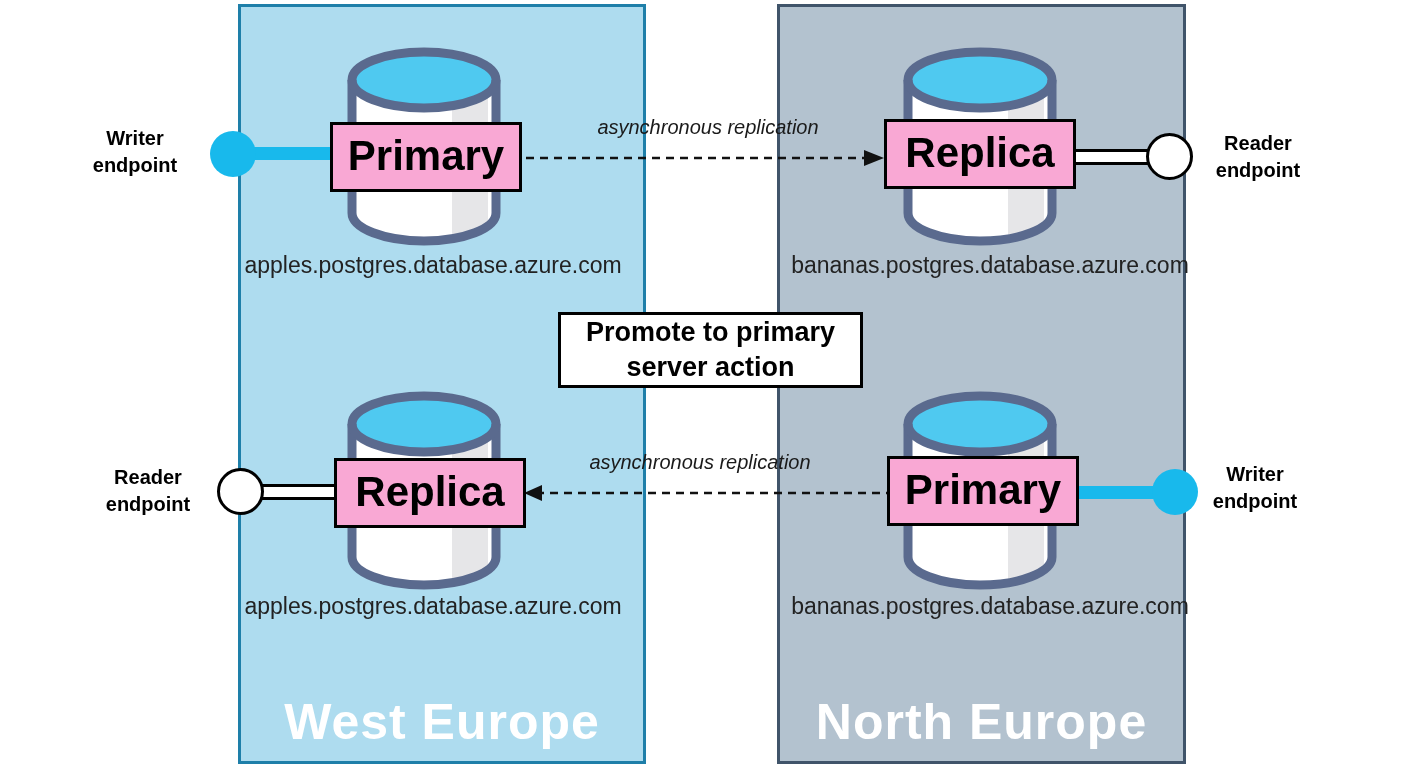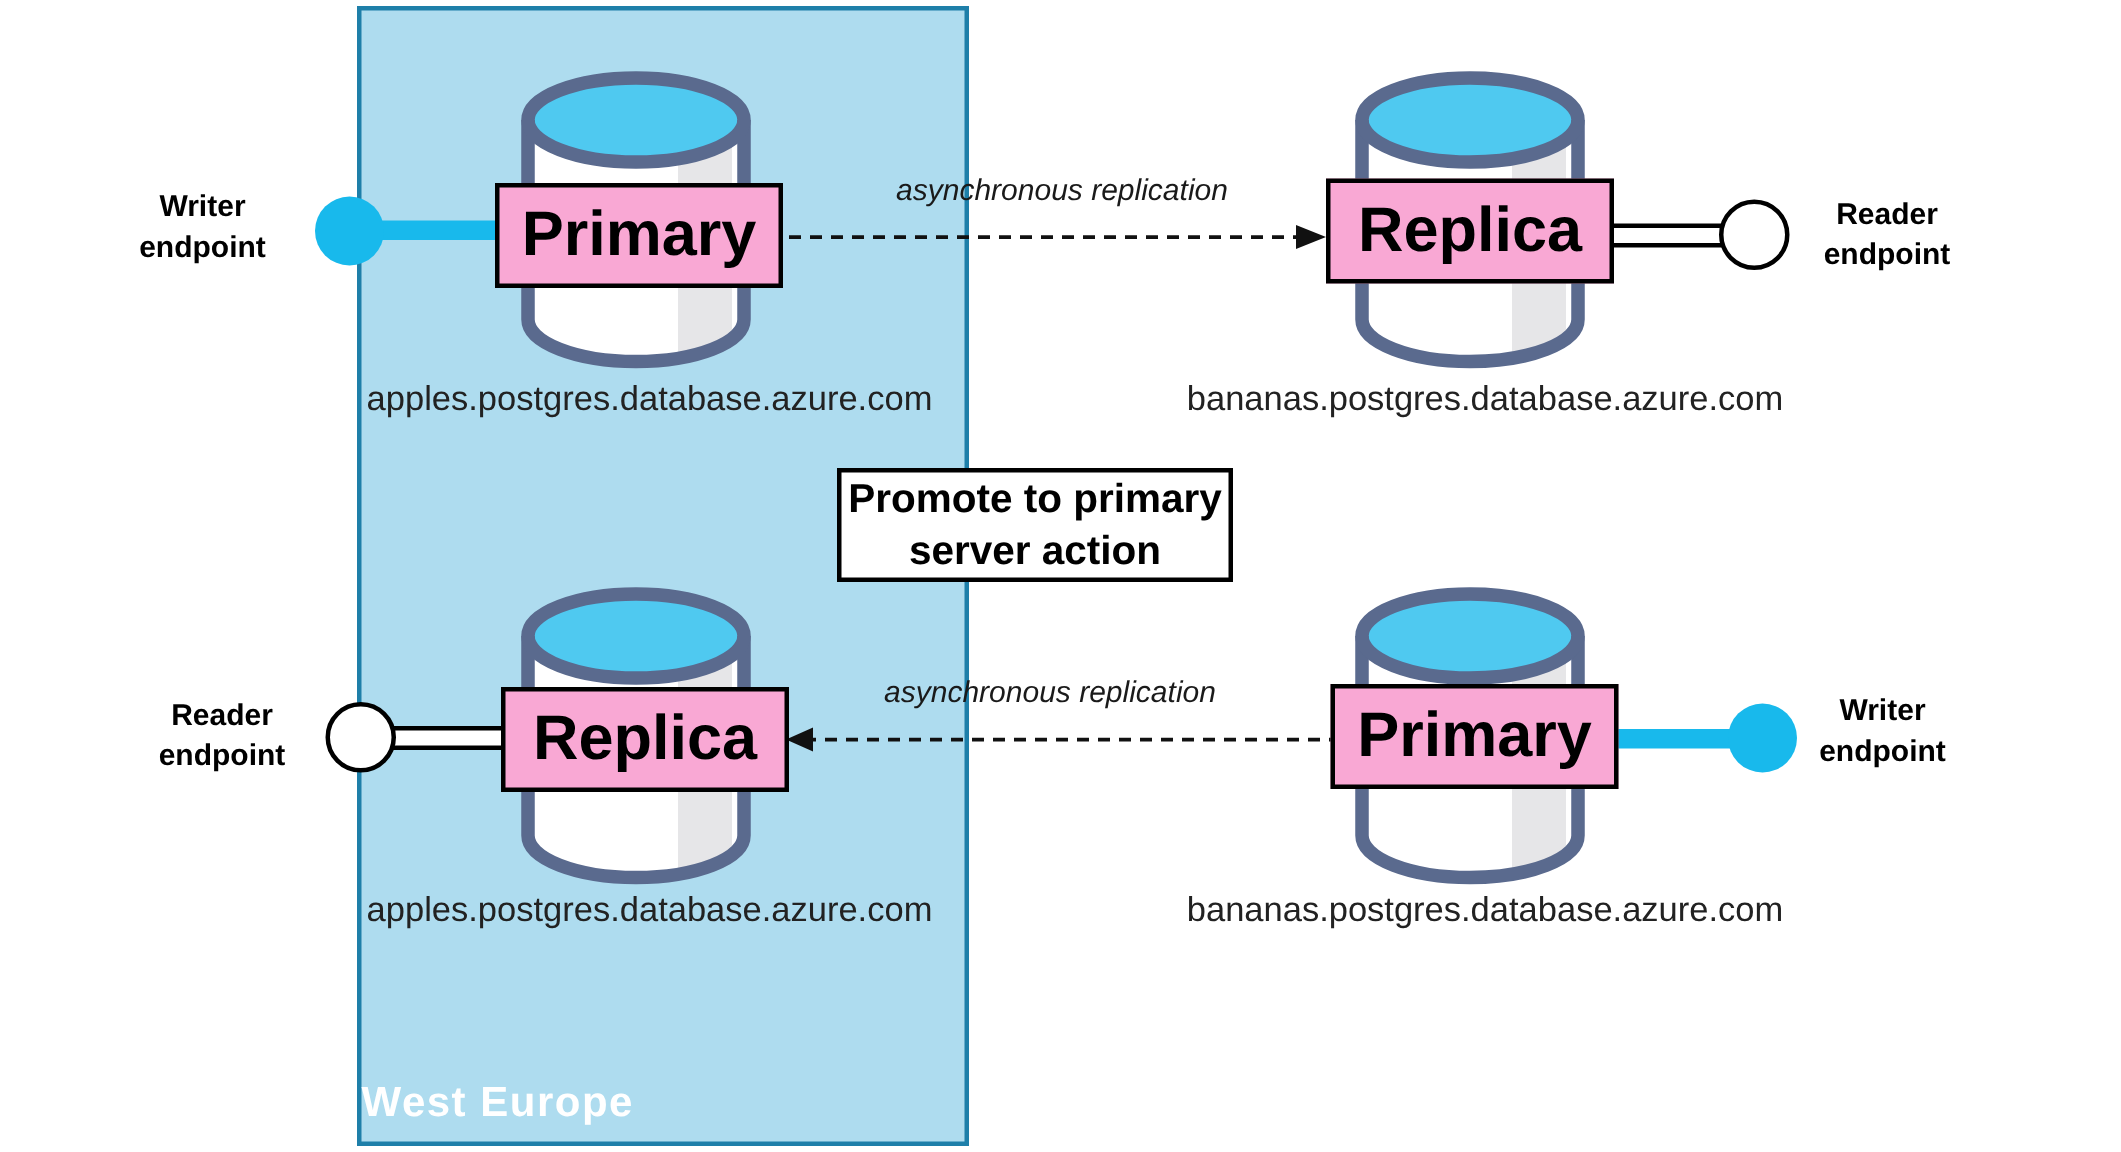--- a/index.html
+++ b/index.html
@@ -13,22 +13,22 @@
     --north-border:#40546A;
   }
   *{margin:0;padding:0;box-sizing:border-box;}
   html,body{background:#fff;}
   body{font-family:"Liberation Sans",sans-serif;}
   .canvas{position:relative;width:1414px;height:768px;background:#fff;overflow:hidden;}
 
   .region{position:absolute;top:4px;height:760px;border:3px solid;}
   .region-west{left:238px;width:408px;background:var(--west-fill);border-color:var(--west-border);}
   .region-north{left:777px;width:409px;background:var(--north-fill);border-color:var(--north-border);}
-  .region-label{position:absolute;bottom:10px;left:0;width:100%;text-align:left;
-    font-size:28px;font-weight:bold;color:#fff;letter-spacing:1px;}
+  .region-label{position:absolute;bottom:10px;left:0;width:100%;text-align:center;
+    font-size:50px;font-weight:bold;color:#fff;letter-spacing:1px;}
 
   .cylinder{position:absolute;width:156px;height:204px;}
   .cyl-tl{left:346px;top:44px;}
   .cyl-tr{left:902px;top:44px;}
   .cyl-bl{left:346px;top:388px;}
   .cyl-br{left:902px;top:388px;}
   .cyl-fill{fill:#fff;}
   .cyl-stripe{fill:var(--cylinder-stripe);}
   .cyl-top{fill:var(--cylinder-top);}
   .cyl-stroke{stroke:var(--cylinder-stroke);stroke-width:9;fill:none;}
@@ -70,31 +70,34 @@
   .arrow-top{left:524px;top:140px;}
   .arrow-bottom{left:520px;top:477px;}
   .dash-line{stroke:#111;stroke-width:2.5;stroke-dasharray:8 6;fill:none;}
   .arrow-head{fill:#111;stroke:none;}
 
   .arrow-label{position:absolute;width:300px;text-align:center;font-style:italic;
     font-size:20px;color:#1a1a1a;z-index:4;}
   .al-top{left:558px;top:116px;}
   .al-bottom{left:550px;top:451px;}
 
-  .action-box{position:absolute;left:558px;top:312px;width:264px;height:76px;background:#fff;
+  .action-box{position:absolute;left:558px;top:312px;width:305px;height:76px;background:#fff;
     border:3px solid #000;z-index:7;font-size:27px;font-weight:bold;color:#000;text-align:center;
     line-height:35px;padding-top:0;display:flex;align-items:center;justify-content:center;}
 </style>
 </head>
 <body>
 
 <div class="canvas">
 
   <div class="region region-west">
     <div class="region-label">West Europe</div>
+  </div>
+  <div class="region region-north">
+    <div class="region-label">North Europe</div>
   </div>
 
   <svg class="cylinder cyl-tl" viewBox="0 0 156 204">
     <path class="cyl-fill" d="M6,36 L6,169 A72,28 0 0 0 150,169 L150,36 Z"></path>
     <path class="cyl-stripe" d="M106,42 L106,194 A72,28 0 0 0 142,181 L142,42 Z"></path>
     <ellipse class="cyl-top" cx="78" cy="36" rx="72" ry="28"></ellipse>
     <path class="cyl-stroke" d="M6,36 L6,169 A72,28 0 0 0 150,169 L150,36"></path>
     <ellipse class="cyl-stroke" cx="78" cy="36" rx="72" ry="28"></ellipse>
   </svg>
   <svg class="cylinder cyl-tr" viewBox="0 0 156 204">

